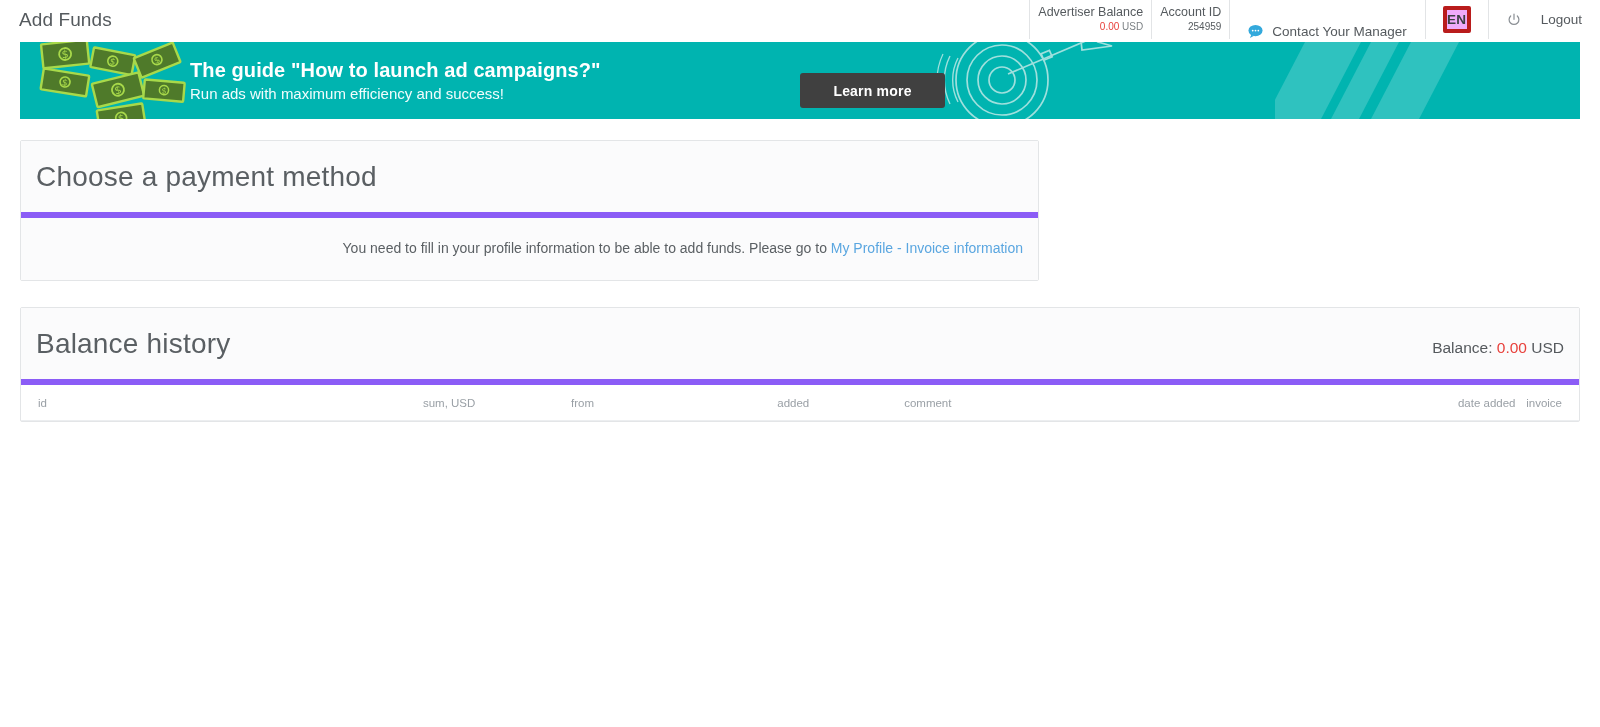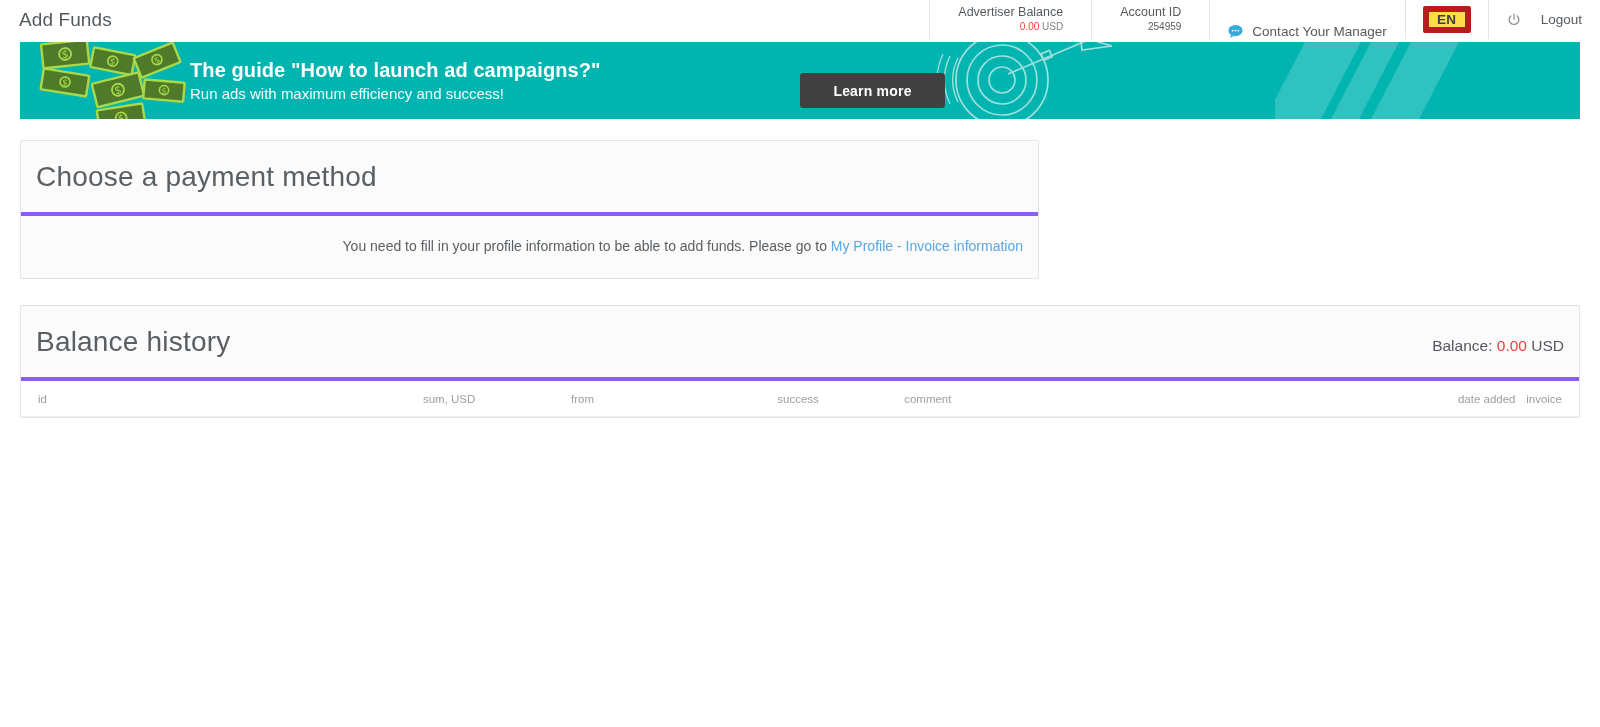--- a/index.html
+++ b/index.html
@@ -32,21 +32,21 @@
     letter-spacing: 0.1px;
     white-space: nowrap;
   }
   .topbar-spacer { flex: 1 1 auto; }
 
   .hdr-cell {
     display: flex;
     flex-direction: column;
     justify-content: center;
     border-left: 1px solid #e2e4e6;
-    padding: 0 28px;
+    padding: 0 8px;
     height: 39px;
     white-space: nowrap;
   }
   .hdr-label {
     font-size: 12.5px;
     color: #555a5e;
     text-align: right;
     line-height: 14px;
   }
   .hdr-value {
@@ -79,31 +79,31 @@
 
   .lang-cell {
     display: flex;
     align-items: center;
     justify-content: center;
     padding: 0 17px;
     border-left: 1px solid #e2e4e6;
     height: 39px;
   }
   .lang-btn {
-    border: 6px solid #b91c1c;
+    border: 4px solid #b91c1c;
     border-radius: 2px;
-    width: 48px;
+    width: 28px;
     height: 27px;
     display: flex;
     align-items: center;
     justify-content: center;
     font-size: 13.5px;
     font-weight: 700;
     color: #3b4044;
-    background: #fde047;
+    background: #f0abfc;
     cursor: pointer;
     letter-spacing: 0.3px;
   }
 
   .logout-cell {
     display: flex;
     align-items: center;
     gap: 20px;
     padding: 0 18px;
     border-left: 1px solid #e2e4e6;
@@ -183,21 +183,21 @@
     background: #ffffff;
     border: 1px solid #e3e5e7;
     border-radius: 2px;
   }
   .card-payment {
     margin: 21px 0 0 20px;
     width: 1019px;
   }
   .card-head {
     padding: 20px 15px 19px 15px;
-    border-bottom: 4px solid #8b5cf6;
+    border-bottom: 6px solid #8b5cf6;
     background: #fbfbfc;
     display: flex;
     align-items: baseline;
     justify-content: space-between;
   }
   .card-title {
     font-size: 28px;
     font-weight: 300;
     color: #5a5f63;
     letter-spacing: 0.2px;
@@ -401,21 +401,21 @@
       <span>USD</span>
     </div>
   </div>
 
   <table class="bh-table">
     <thead>
       <tr>
         <th class="c-id">id</th>
         <th class="c-sum">sum, USD</th>
         <th class="c-from">from</th>
-        <th class="c-status">success</th>
+        <th class="c-status">added</th>
         <th class="c-comment">comment</th>
         <th class="c-date">date added</th>
         <th class="c-invoice">invoice</th>
       </tr>
     </thead>
     <tbody></tbody>
   </table>
 </div>
 
 </body></html>

